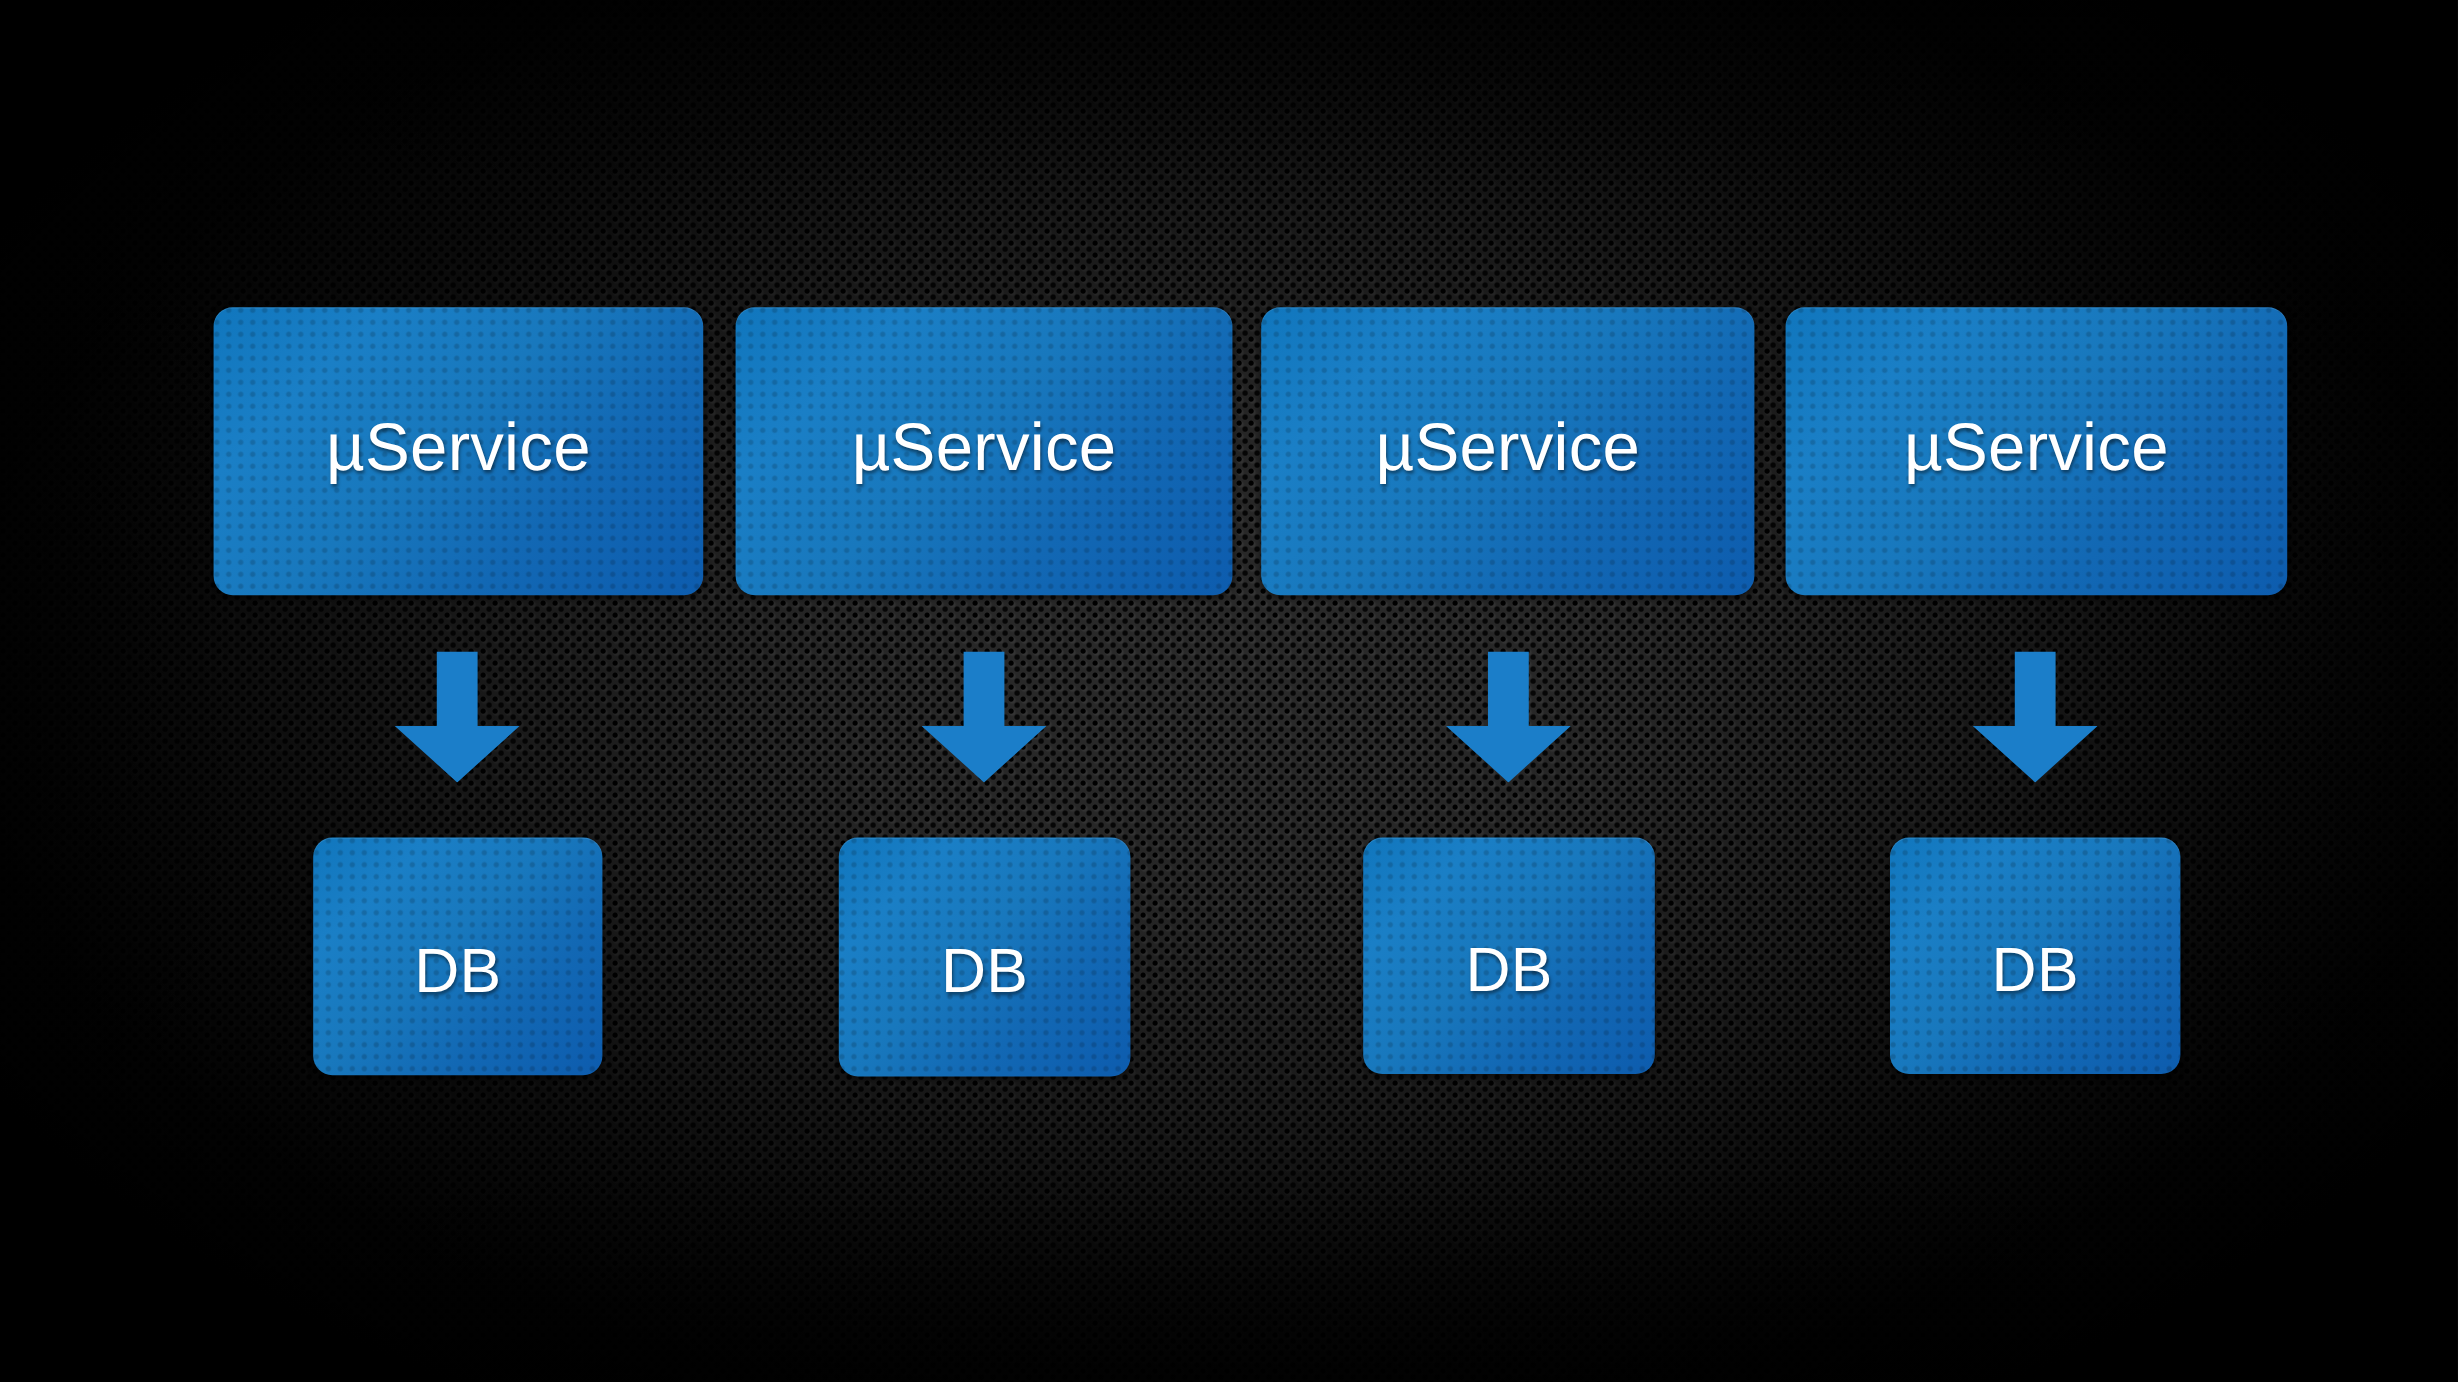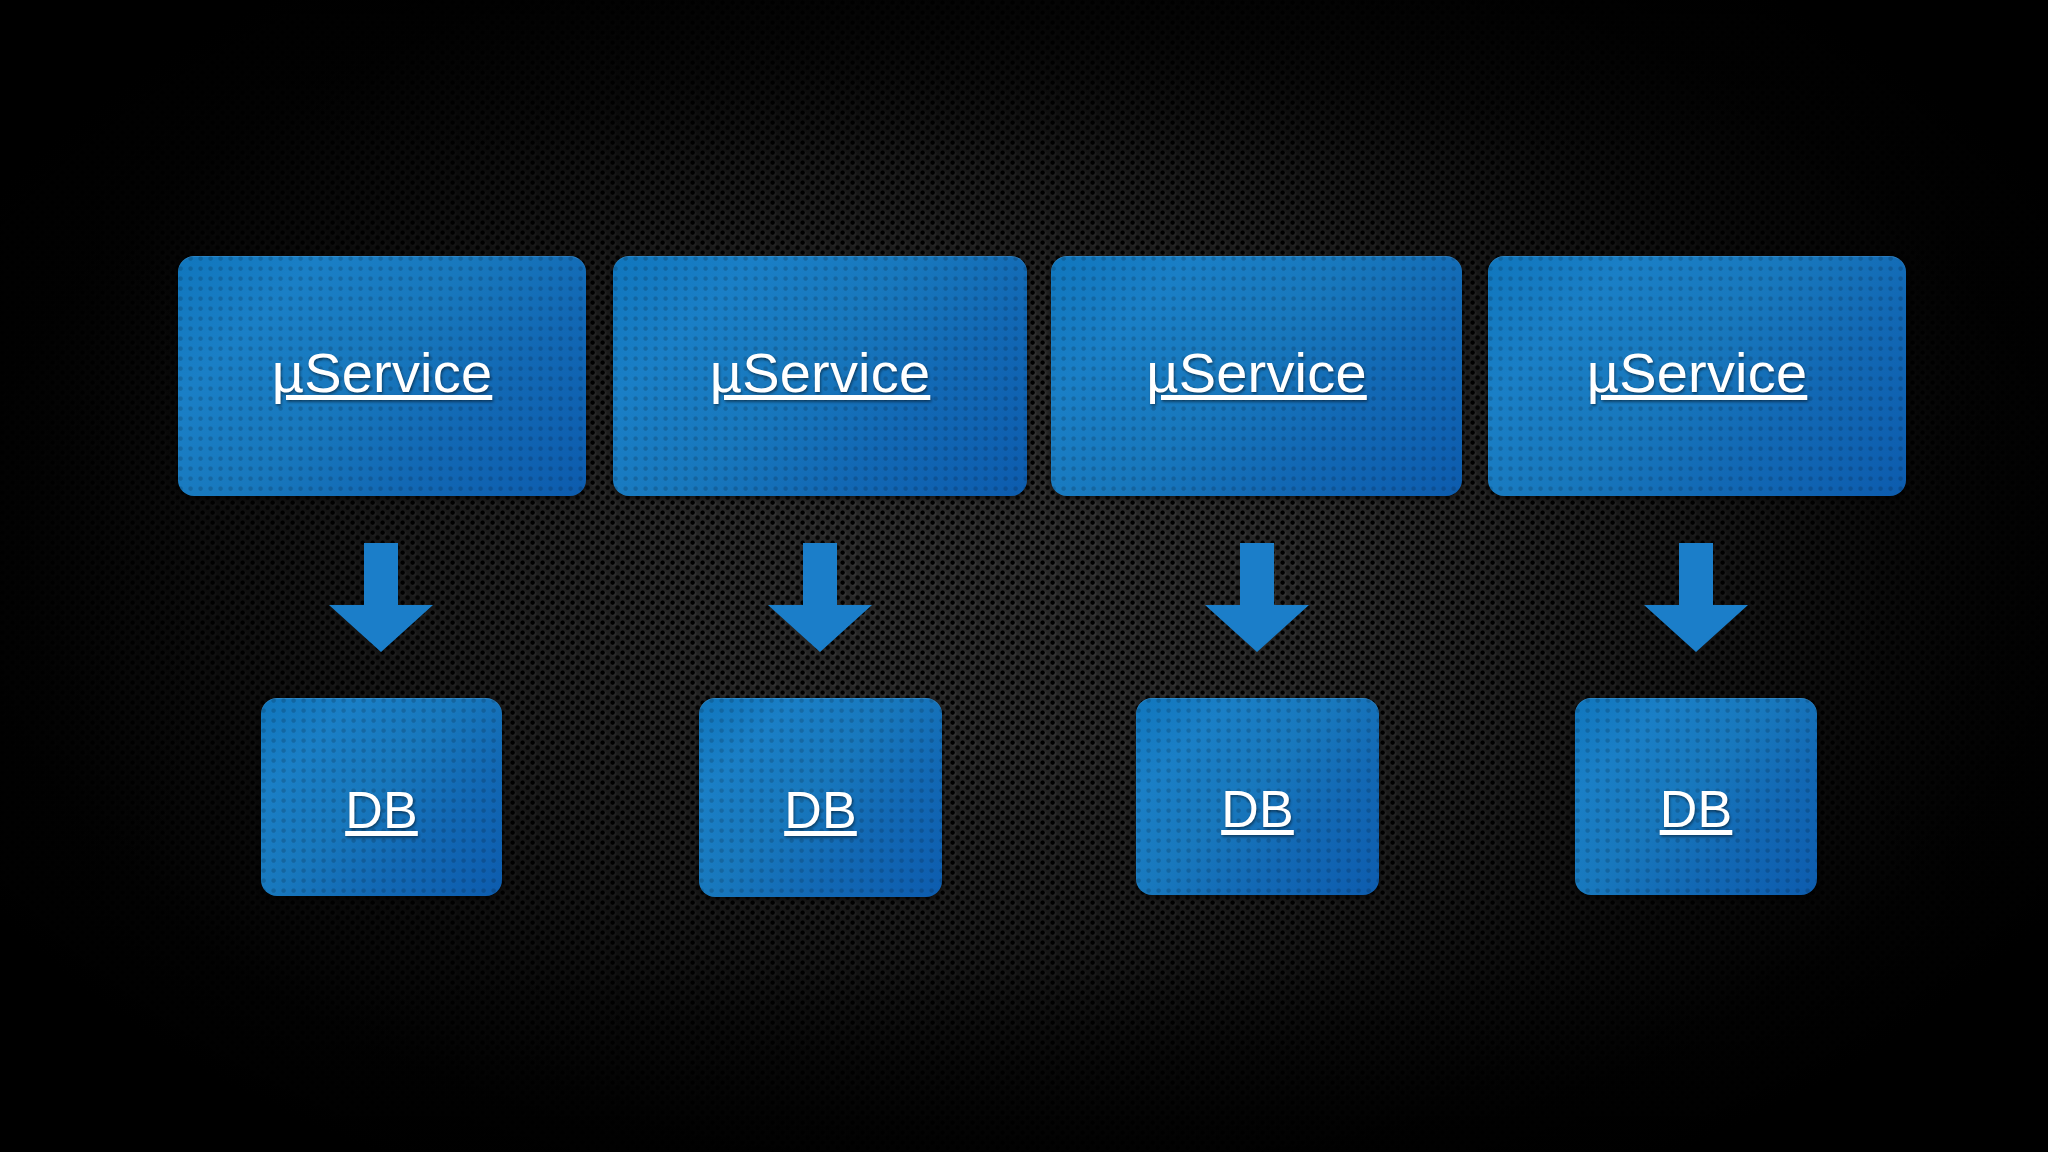--- a/index.html
+++ b/index.html
@@ -101,21 +101,20 @@
     inset: 0;
     display: flex;
     align-items: center;
     justify-content: center;
     color: #ffffff;
     font-weight: 300;
     letter-spacing: 0.2px;
     text-shadow: 1px 2px 3px rgba(0,0,0,0.45);
     z-index: 2;
     white-space: nowrap;
-    text-decoration: underline;
   }
 
   .service-node .node-label { font-size: 56px; }
   .db-node .node-label      { font-size: 52px; }
 
   
   .service-node .node-label { padding-bottom: 8px; }
   .db-node .node-label      { padding-bottom: 0; margin-top: 25px; }
 
   

